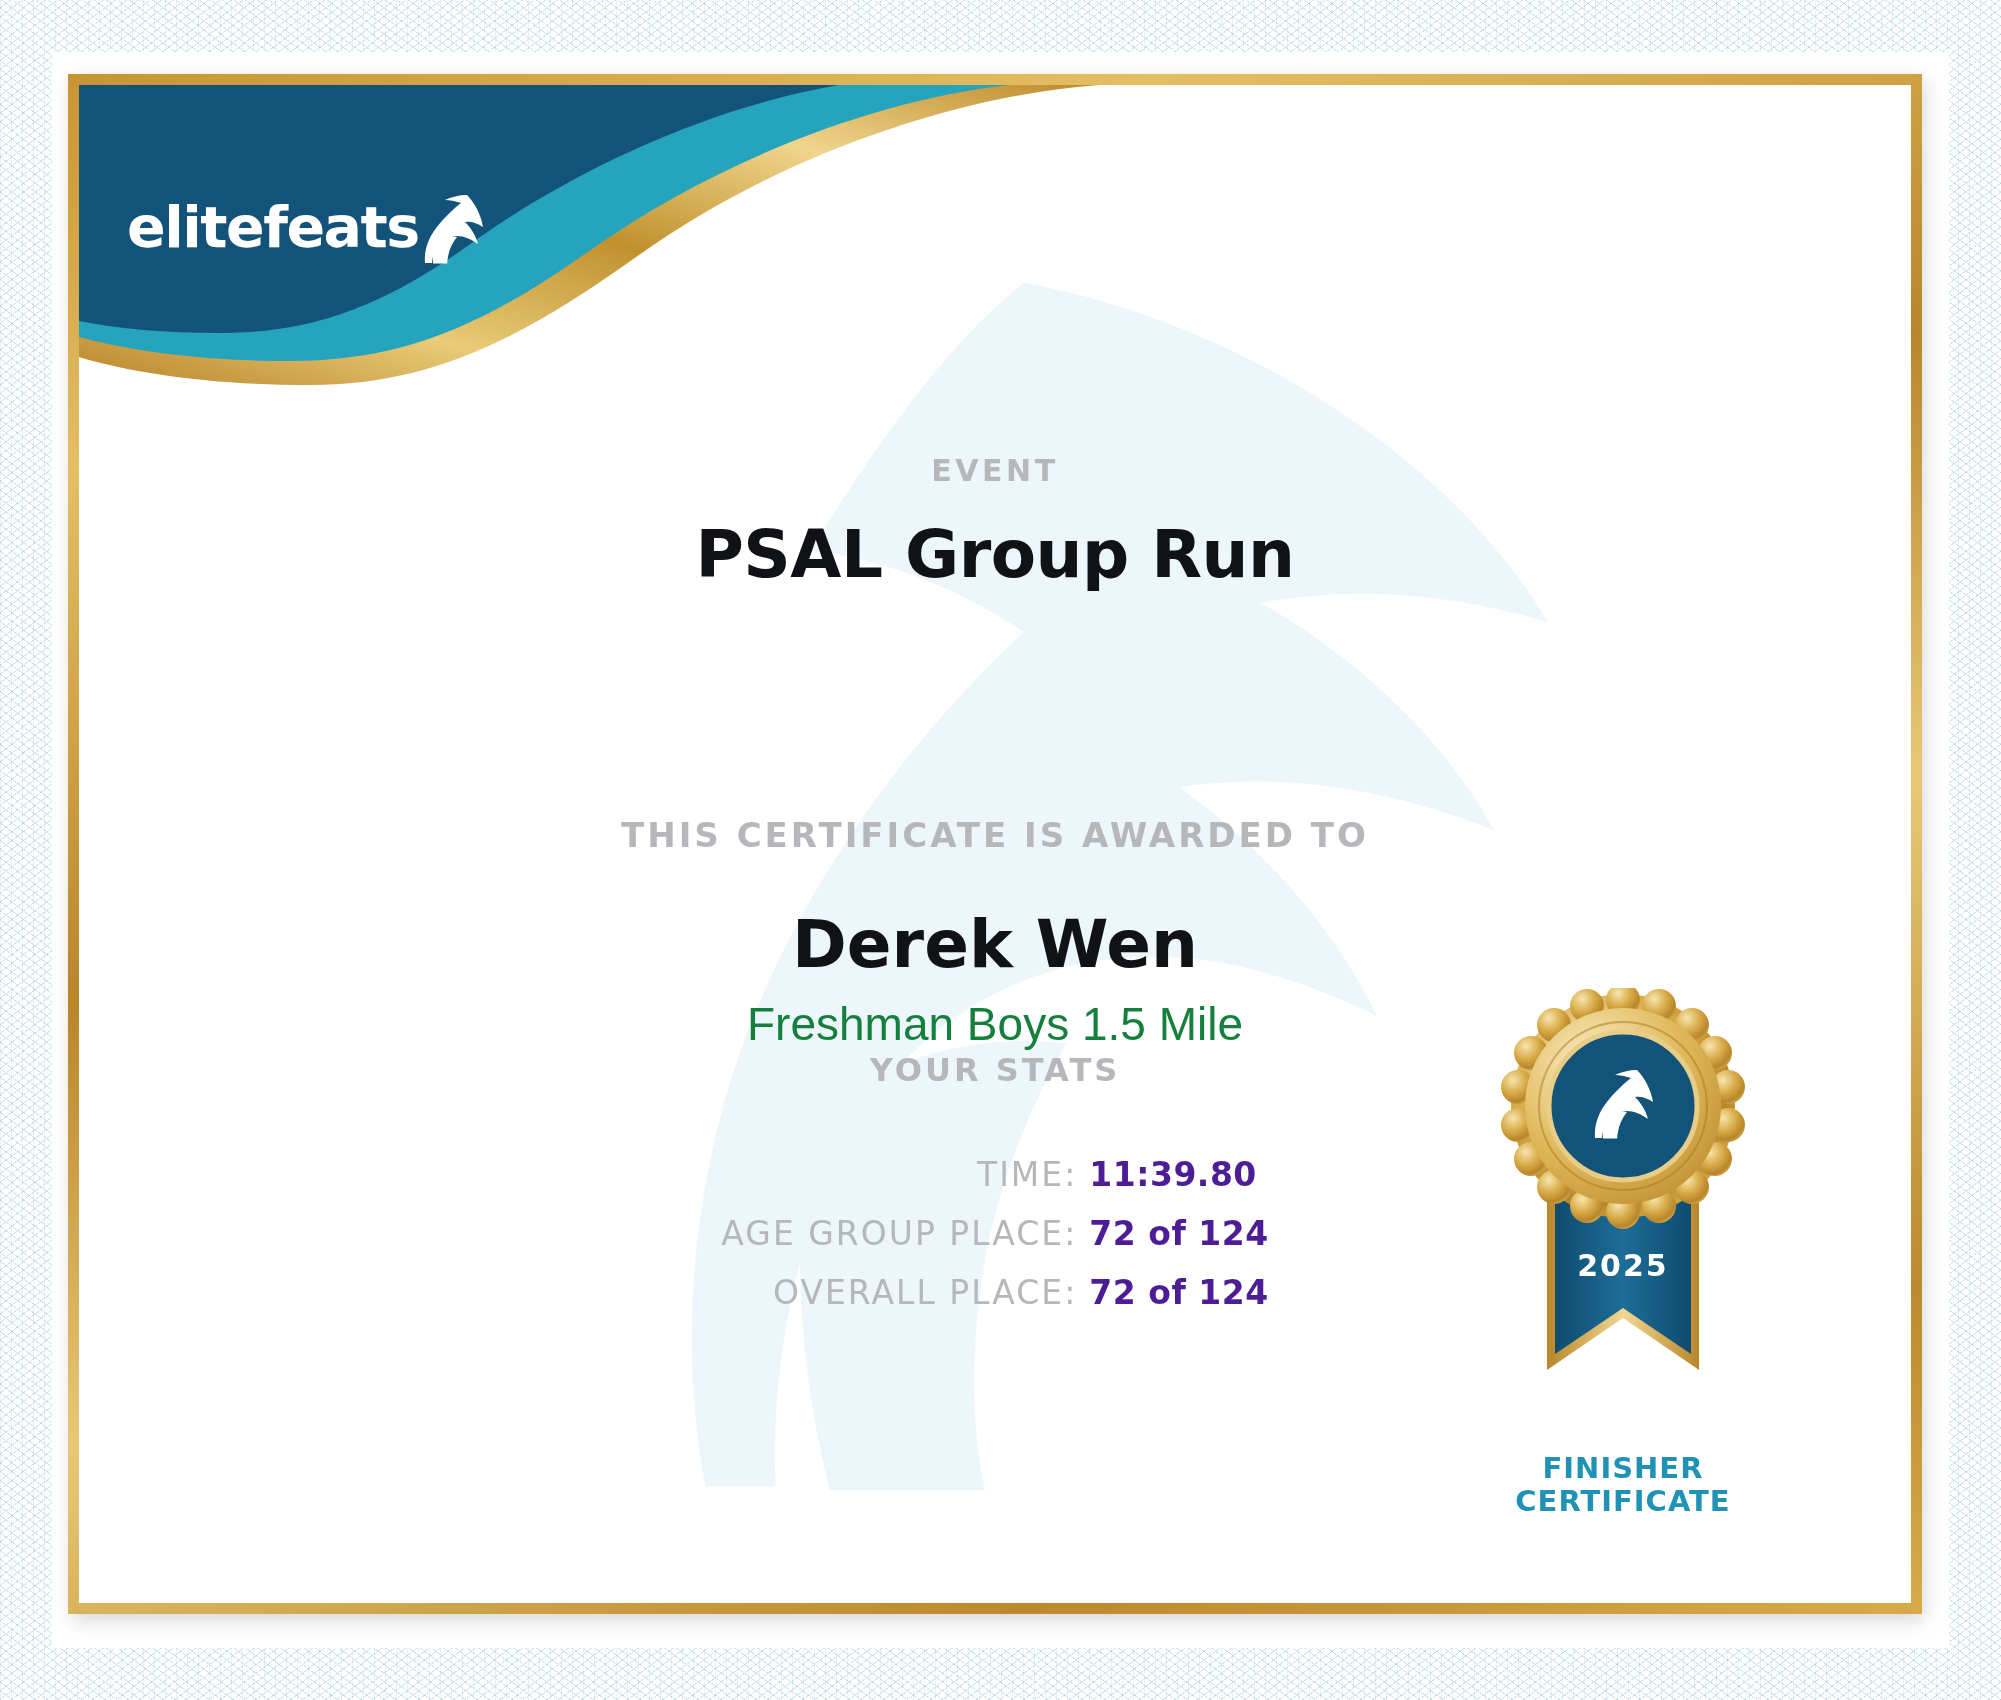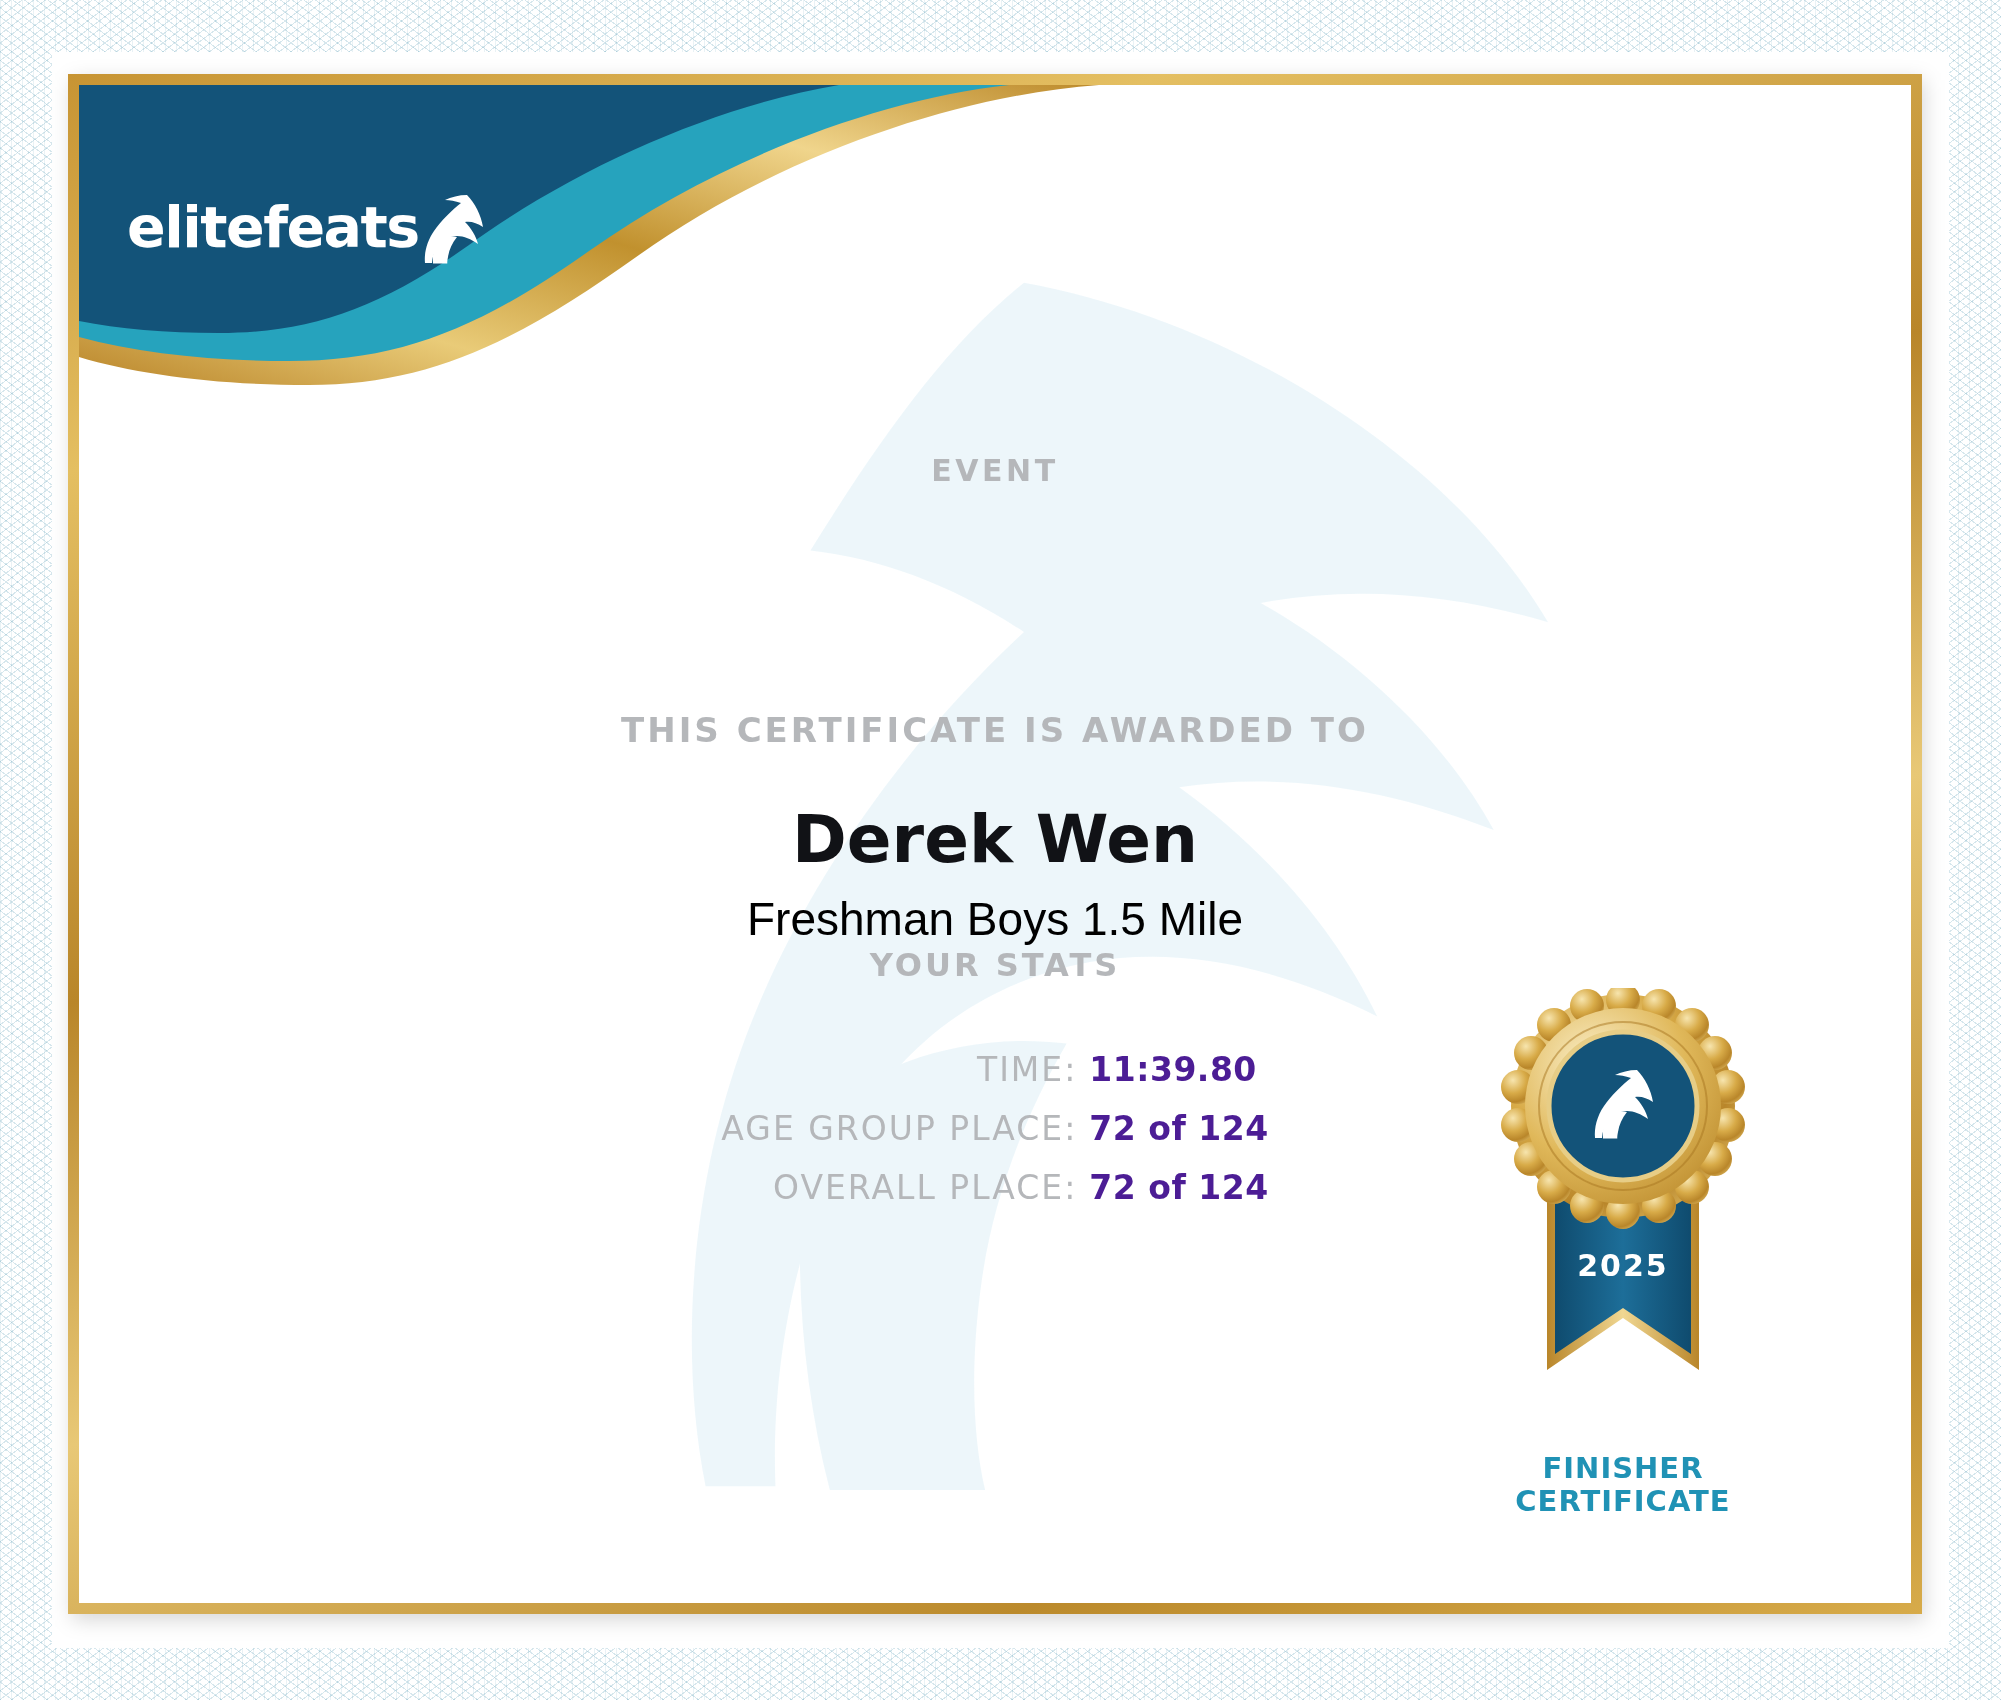--- a/index.html
+++ b/index.html
@@ -143,21 +143,21 @@
   .recipient-name {
     margin-top: 51px;
     color: #111216;
     font-size: 66px;
     font-weight: bold;
     letter-spacing: 0px;
     font-family: "DejaVu Sans", sans-serif;
   }
   .division {
     margin-top: 14px;
-    color: #000000;
+    color: #15803d;
     font-size: 46px;
     font-family: "Liberation Sans", sans-serif;
   }
   .stats-label {
     color: #b5b7ba;
     font-size: 32px;
     letter-spacing: 3px;
     font-weight: 600;
     font-family: "DejaVu Sans", sans-serif;
     text-transform: uppercase;
@@ -251,20 +251,21 @@
         <svg class="logo-wing" width="66" height="72" viewBox="0 0 66 72">
           <g fill="#ffffff">
             <path d="M44 2 C52 10 58 22 60 34 C54 30 48 28 42 29 C48 35 53 43 55 51 C48 46 41 43 34 43 C25 43 17 48 13 56 C10 62 9 67 9 70 L2 70 C1 60 4 48 11 38 C18 28 28 18 38 10 C32 8 27 7 22 7 C28 4 36 2 44 2 Z"></path>
             <path d="M14 48 C20 44 27 42 34 44 C29 50 26 57 25 64 C24.4 67 24.2 69 24.3 70.5 L10 70.5 C9.4 62 10.6 54 14 48 Z"></path>
           </g>
         </svg>
       </div>
 
       <div class="content">
         <div class="label">EVENT</div>
+        <div class="event-name">PSAL Group Run</div>
 
         <div class="awarded-label">THIS CERTIFICATE IS AWARDED TO</div>
         <div class="recipient-name">Derek Wen</div>
         <div class="division">Freshman Boys 1.5 Mile</div>
 
         <div class="stats-label">YOUR STATS</div>
 
         <table class="stats-table">
           <tbody>
             <tr>

